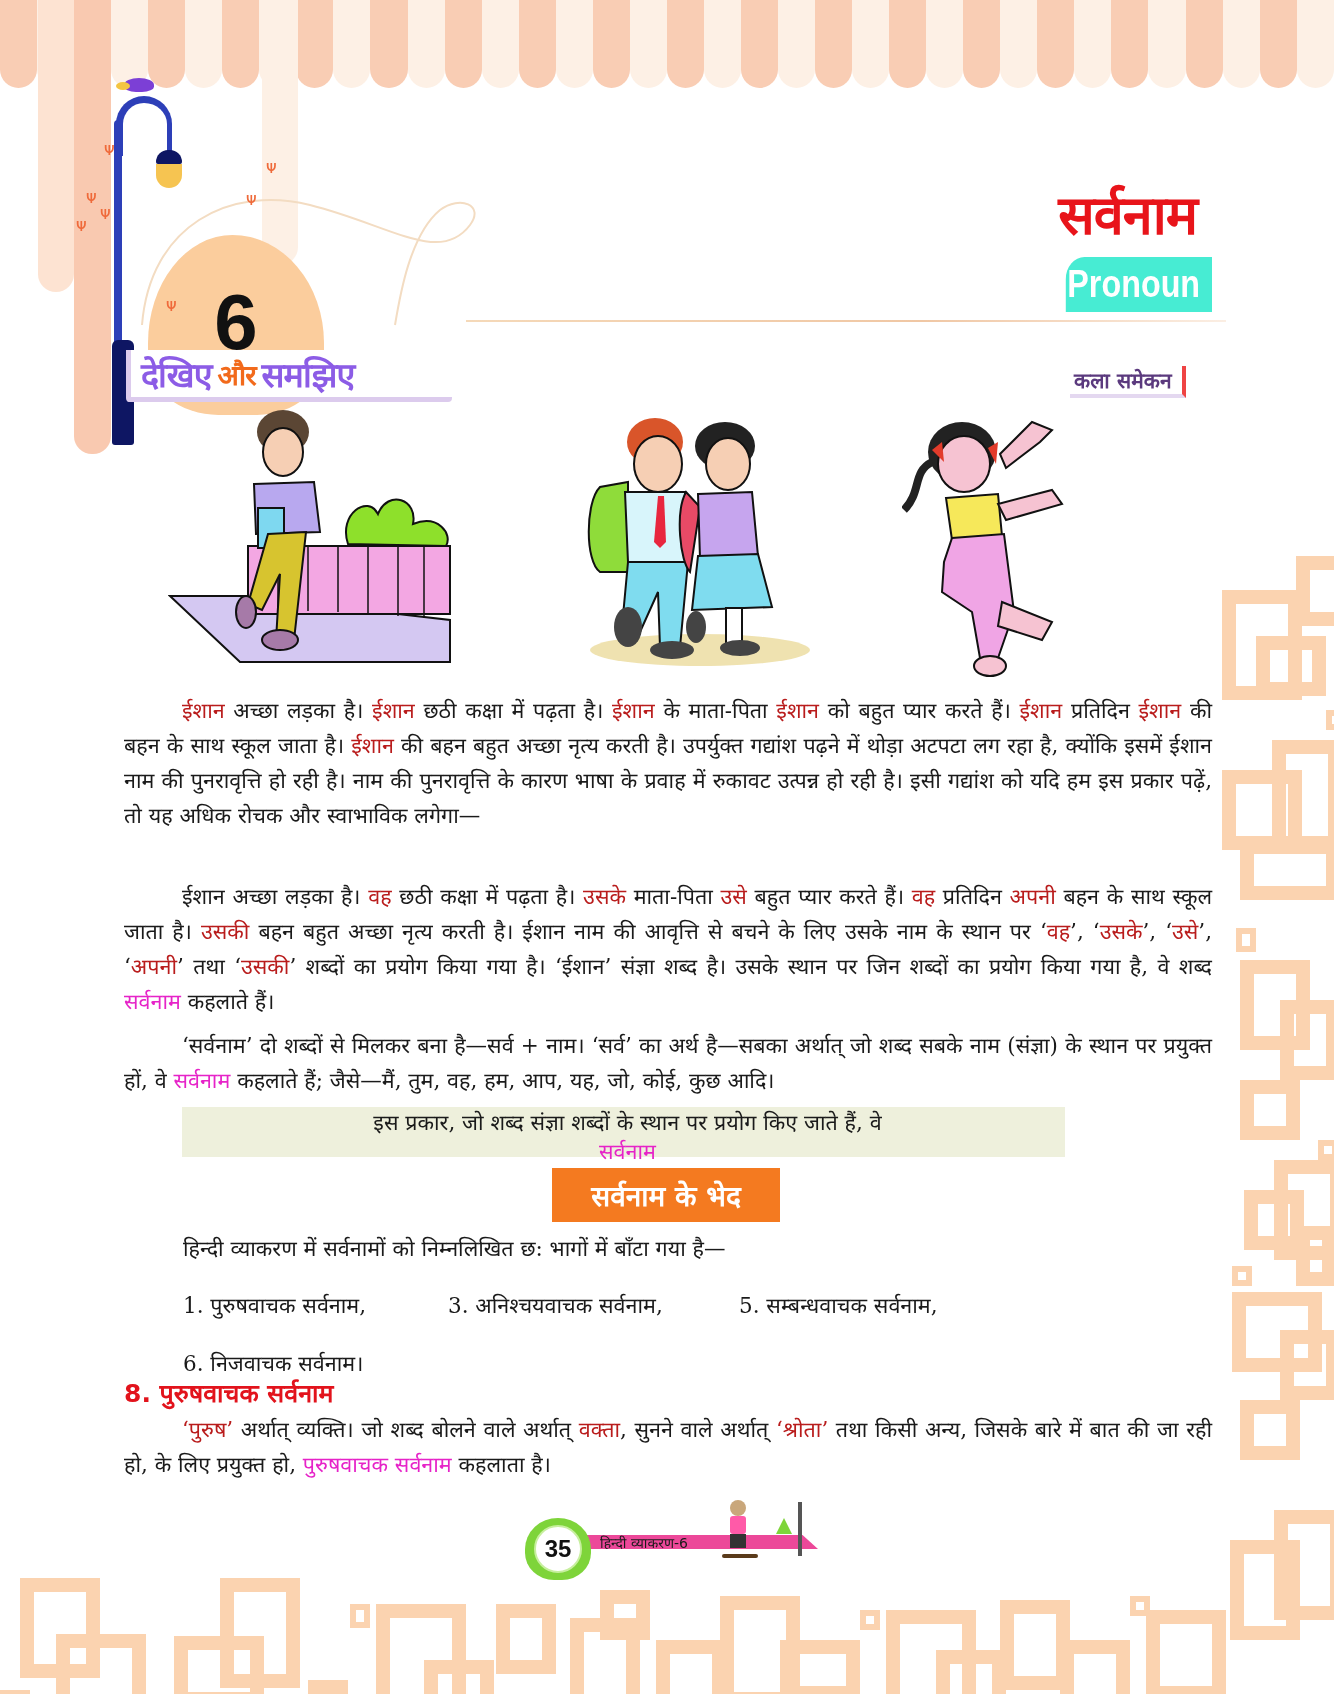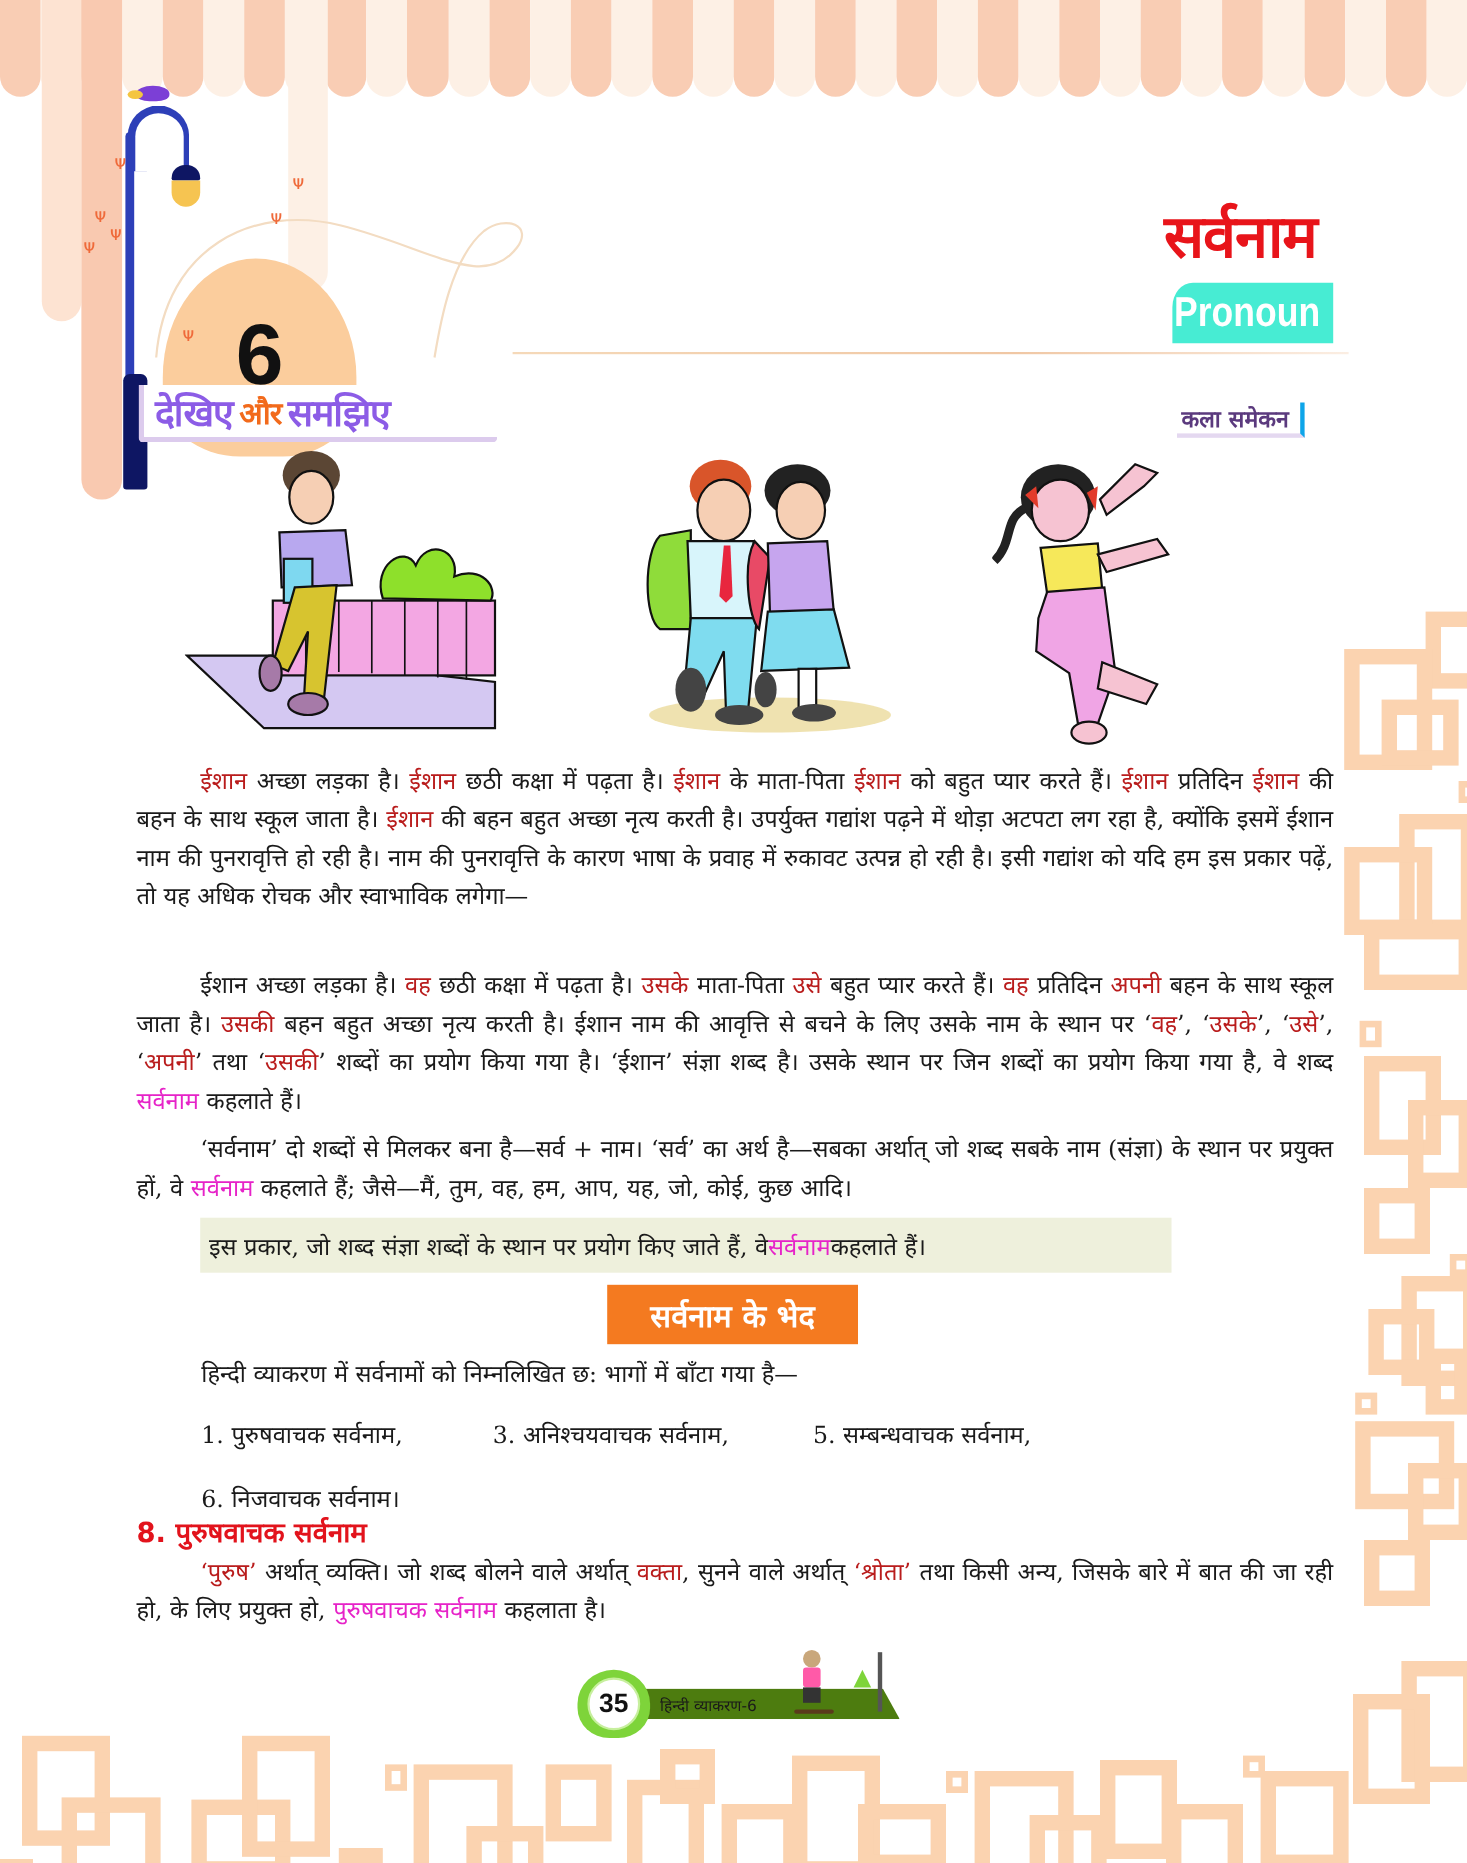--- a/index.html
+++ b/index.html
@@ -34,45 +34,45 @@
   .chapter-num { position: absolute; left: 148px; top: 232px; width: 176px; height: 180px; display: flex; align-items: center; justify-content: center; font-family: "Liberation Sans", sans-serif; font-weight: bold; font-size: 78px; color: #111; }
 
   
   .title-hi { position: absolute; right: 137px; top: 176px; font-family: "DejaVu Sans", sans-serif; font-weight: bold; font-size: 54px; color: #e8141a; letter-spacing: -1px; }
   .title-en { position: absolute; left: 1040px; top: 257px; width: 172px; height: 55px; background: #47ecd3; border-radius: 22px 0 0 0; display: flex; align-items: center; justify-content: flex-end; padding-right: 14px; font-family: "Liberation Sans", sans-serif; font-weight: bold; font-size: 38px; color: #ffffff; transform: scaleX(0.85); transform-origin: right center; }
   .rule { position: absolute; left: 466px; top: 320px; width: 760px; height: 2px; background: linear-gradient(to right, #f5d9b9, #f0c7a4 60%, #fbeee3); }
 
   
   .see-understand { position: absolute; left: 126px; top: 350px; width: 326px; height: 52px; background: #ffffff; border-bottom: 5px solid #dccbed; border-left: 5px solid #dccbed; border-radius: 0 0 4px 4px; padding-left: 10px; display: flex; align-items: center; font-family: "DejaVu Sans", sans-serif; font-weight: bold; font-size: 34px; color: #8c5ce6; letter-spacing: -1px; }
   .see-understand .aur { color: #f26a1b; font-size: 28px; margin: 0 6px; }
-  .kala { position: absolute; left: 1070px; top: 366px; height: 32px; padding: 0 10px 0 4px; border-right: 4px solid #0ea5e9; border-bottom: 4px solid #e4d8f0; font-family: "DejaVu Sans", sans-serif; font-weight: bold; font-size: 21px; color: #5b3a7e; display: flex; align-items: center; }
+  .kala { position: absolute; left: 1070px; top: 366px; height: 32px; padding: 0 10px 0 4px; border-right: 4px solid #ef4444; border-bottom: 4px solid #e4d8f0; font-family: "DejaVu Sans", sans-serif; font-weight: bold; font-size: 21px; color: #5b3a7e; display: flex; align-items: center; }
 
   
   .illus { position: absolute; }
 
   
   .body-text { position: absolute; left: 124px; width: 1088px; font-family: "DejaVu Serif", serif; font-size: 21.5px; line-height: 35px; text-align: justify; color: #1a1a1a; }
   .body-text p { text-indent: 58px; }
   .cy { color: #b91c1c; }
   .mg { color: #e623c8; }
   .para1 { top: 693px; }
   .para2 { top: 879px; }
   .para3 { top: 1028px; }
 
-  .def-box { position: absolute; left: 182px; top: 1107px; width: 883px; height: 50px; background: #eef0dc; display: flex; align-items: center; padding-left: 8px; font-family: "DejaVu Serif", serif; font-size: 21.5px; color: #1a1a1a; }
+  .def-box { position: absolute; left: 182px; top: 1107px; width: 883px; height: 50px; background: #eef0dc; display: flex; align-items: center; padding-left: 8px; font-family: "DejaVu Serif", serif; font-size: 21.5px; color: #1a1a1a; flex-direction: column; }
 
   .types-title { position: absolute; left: 552px; top: 1168px; width: 228px; height: 54px; background: #f47a20; display: flex; align-items: center; justify-content: center; color: #ffffff; font-family: "DejaVu Sans", sans-serif; font-weight: bold; font-size: 28px; }
   .types-intro { position: absolute; left: 183px; top: 1233px; font-family: "DejaVu Serif", serif; font-size: 21.5px; color: #1a1a1a; }
   .types-grid { position: absolute; left: 183px; top: 1276px; display: grid; grid-template-columns: 265px 291px 300px; row-gap: 23px; font-family: "DejaVu Serif", serif; font-size: 21.5px; line-height: 35px; color: #1a1a1a; margin-top: 12px; }
 
   .sub-heading { position: absolute; left: 124px; top: 1375px; font-family: "DejaVu Sans", sans-serif; font-weight: bold; font-size: 25px; color: #e2131c; }
   .para4 { top: 1412px; }
 
   
-  .footer-ribbon { position: absolute; left: 560px; top: 1535px; width: 258px; height: 28px; background: #4d7c0f; clip-path: polygon(0 0, 94% 0, 100% 100%, 0 100%); display: flex; align-items: center; padding-left: 40px; font-family: "DejaVu Sans", sans-serif; font-size: 14px; color: #1a1a1a; }
+  .footer-ribbon { position: absolute; left: 560px; top: 1535px; width: 258px; height: 14px; background: #ec4899; clip-path: polygon(0 0, 94% 0, 100% 100%, 0 100%); display: flex; align-items: center; padding-left: 40px; font-family: "DejaVu Sans", sans-serif; font-size: 14px; color: #1a1a1a; }
   .page-badge { position: absolute; left: 525px; top: 1518px; width: 66px; height: 62px; background: #7ed43a; border-radius: 50% 50% 44% 44%; }
   .page-inner { position: absolute; left: 534px; top: 1525px; width: 48px; height: 48px; background: #ffffff; border-radius: 50%; display: flex; align-items: center; justify-content: center; font-family: "Liberation Sans", sans-serif; font-weight: bold; font-size: 24px; color: #111; border: 2px solid #c7ef9e; }
 
   
   .sq { position: absolute; border: 14px solid #fbd3b0; }
   .sq.thin { border-width: 6px; }
 </style>
 </head>
 <body>
 

